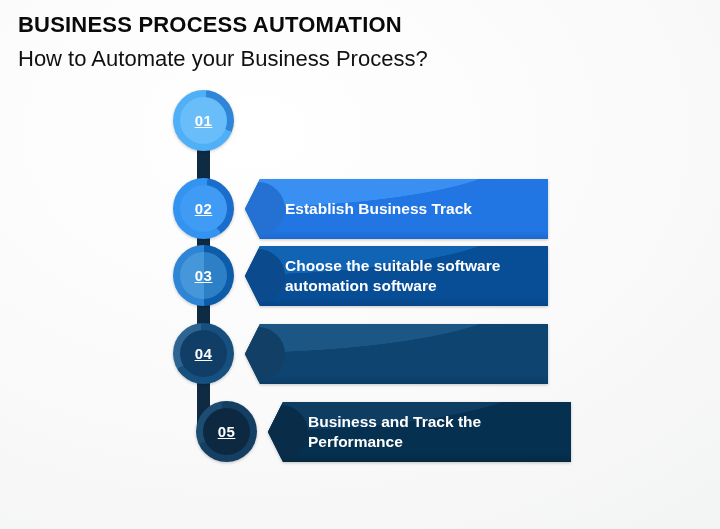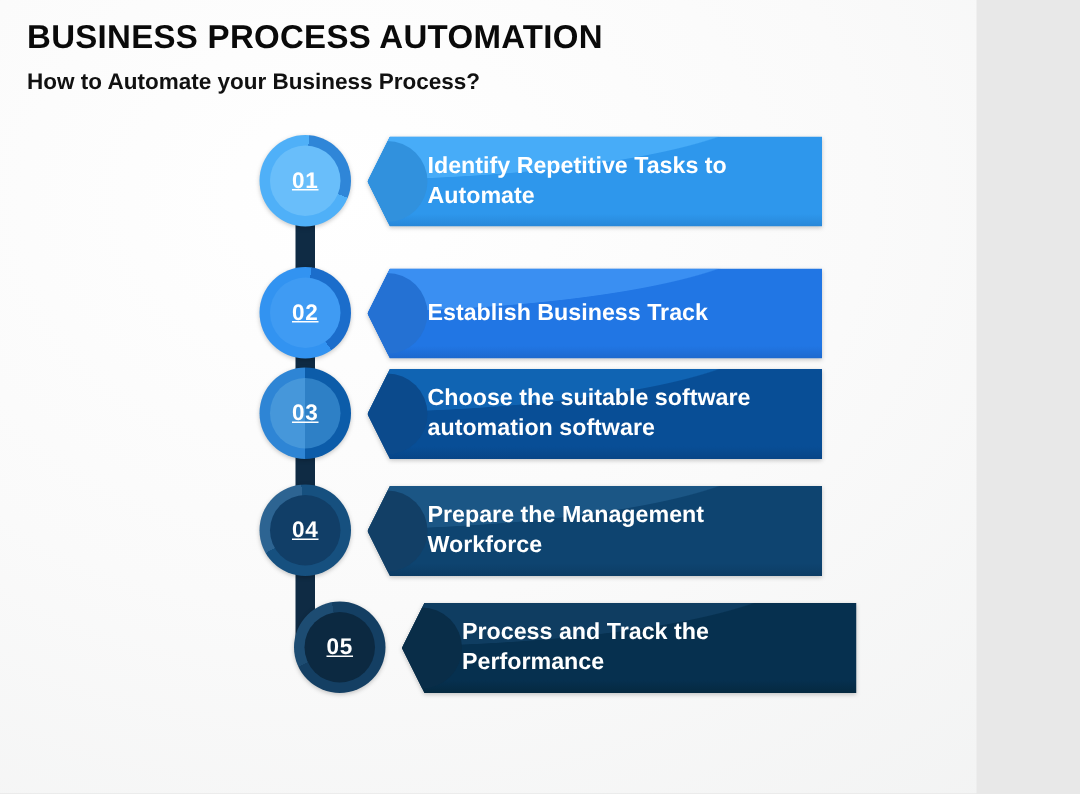--- a/index.html
+++ b/index.html
@@ -1,27 +1,27 @@
 <!DOCTYPE html>
 <html><head>
 <meta charset="utf-8">
 <style>
   html,body { margin:0; padding:0; background:#e8e8e8; }
   .slide {
-    position:relative; width:651px; height:529px; overflow:hidden;
+    position:relative; width:720px; height:529px; overflow:hidden;
     background: radial-gradient(120% 115% at 35% 25%, #ffffff 0%, #fafafa 45%, #f0f1f1 100%);
     font-family:"Liberation Sans", sans-serif;
   }
   .title {
     position:absolute; left:18px; top:12px;
     font-size:22px; font-weight:700; color:#0a0a0a; letter-spacing:.2px;
   }
   .subtitle {
     position:absolute; left:18px; top:46px;
-    font-size:15px; font-weight:700; color:#111;
+    font-size:22px; font-weight:400; color:#111;
   }
   .connector {
     position:absolute; left:197px; top:120px; width:13px; height:313px;
     background: var(--connector, #0f2b44); z-index:1;
   }
   .step-row {
     position:absolute; left:0; width:720px; height:62px; z-index:2;
     filter: drop-shadow(0 1.5px 1.5px rgba(0,0,0,0.22));
   }
   .row-0 { top:90px; } .row-1 { top:178px; } .row-2 { top:245px; }
@@ -74,24 +74,20 @@
   <div class="subtitle">How to Automate your Business Process?</div>
 
   <div class="connector"></div>
 
   <div class="step-row row-0" style="--banner_base: #2E97EC; --banner_light: #47ACF8; --banner_notch: #3191DD; --banner_edge: #2787D8; --ring: #4FB0F8; --ring_accent: #2F86D8; --inner: #69BEFA;">
     <div class="circle">
       <div class="inner">
         <span class="step-number">01</span>
       </div>
     </div>
-    <div class="banner">
-      <div class="notch"></div>
-      <span class="step-label">Identify Repetitive Tasks to Automate</span>
-    </div>
   </div>
 
   <div class="step-row row-1" style="--banner_base: #2176E4; --banner_light: #3A8FF2; --banner_notch: #2471D3; --banner_edge: #1D69CE; --ring: #3293F1; --ring_accent: #1B6DCB; --inner: #3F9BF3;">
     <div class="circle">
       <div class="inner">
         <span class="step-number">02</span>
       </div>
     </div>
     <div class="banner">
       <div class="notch"></div>
@@ -112,28 +108,27 @@
   </div>
 
   <div class="step-row row-3" style="--banner_base: #0E4470; --banner_light: #1B5685; --banner_notch: #123F66; --banner_edge: #0C3C64; --ring: #16507F; --ring_accent: #2D6492; --inner: #113E67;">
     <div class="circle">
       <div class="inner">
         <span class="step-number">04</span>
       </div>
     </div>
     <div class="banner">
       <div class="notch"></div>
-      <span class="step-label">Prepare the Management Workforce</span>
     </div>
   </div>
 
   <div class="step-row row-4" style="--banner_base: #06304F; --banner_light: #0F3D61; --banner_notch: #092D48; --banner_edge: #052940; --ring: #143F63; --ring_accent: #1D4C72; --inner: #0C2941;">
     <div class="circle">
       <div class="inner">
         <span class="step-number">05</span>
       </div>
     </div>
     <div class="banner">
       <div class="notch"></div>
-      <span class="step-label">Process and Track the Performance</span>
+      <span class="step-label">Business and Track the Performance</span>
     </div>
   </div>
 </div>
 
 </body></html>

